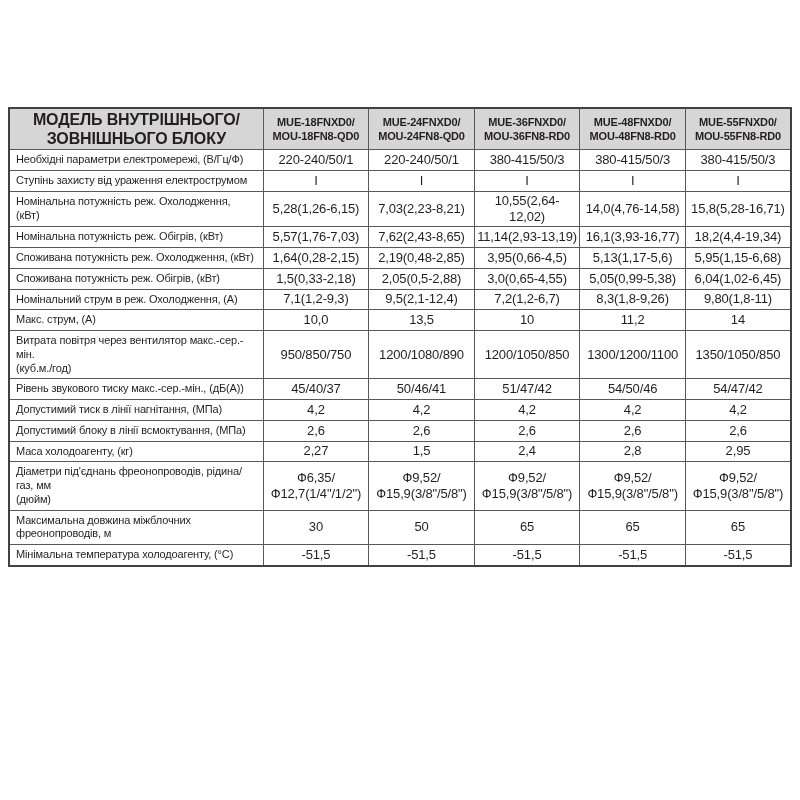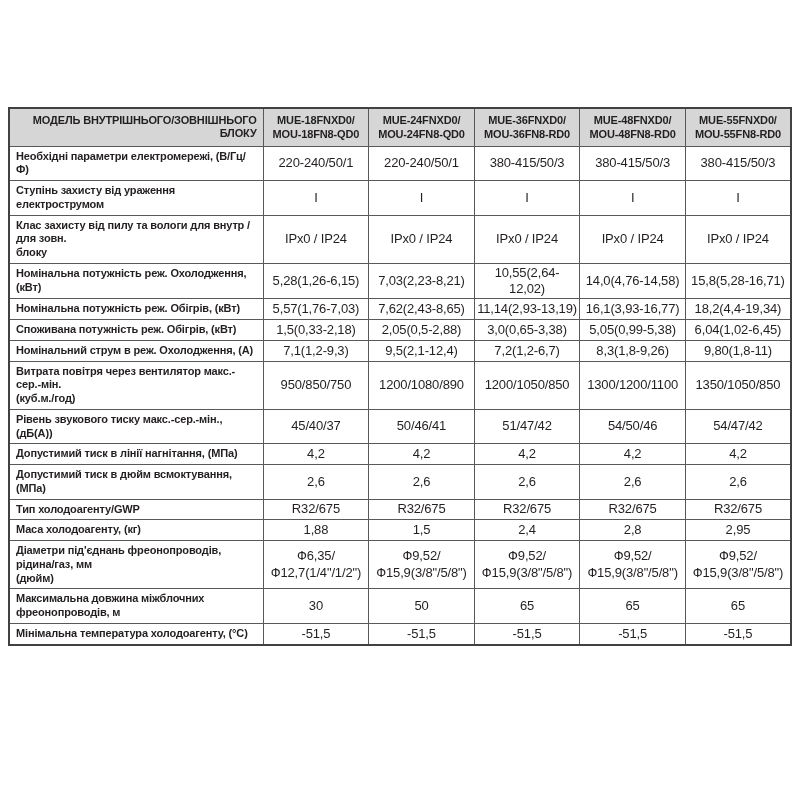--- a/index.html
+++ b/index.html
@@ -11,29 +11,29 @@
     border-collapse:collapse; table-layout:fixed;
     border:2px solid #414042;
   }
   table.spec td, table.spec th {
     border:1px solid #58595b;
     vertical-align:middle;
     letter-spacing:-0.15px;
   }
   thead th { background:#d6d6d6; border-bottom:2px solid #414042; }
   th.model-hdr-label {
-    text-align:right; font-size:11px; font-weight:bold;
+    text-align:center; font-size:16px; font-weight:bold;
     padding:1px 6px; line-height:1.2;
   }
   th.model-name {
     text-align:center; font-size:11px; font-weight:bold;
     padding:4px 2px; line-height:1.3;
   }
   td.lbl {
-    text-align:left; font-size:11px; font-weight:bold;
+    text-align:left; font-size:11px; font-weight:normal;
     padding:3px 6px; line-height:1.25;
   }
   td.val {
     text-align:center; font-size:13px; font-weight:normal;
     padding:1px 2px; line-height:1.25;
     font-stretch:condensed;
   }
 </style>
 </head>
 <body>
@@ -71,58 +71,66 @@
         </tr>
         <tr>
           <td class="lbl">Ступінь захисту від ураження електрострумом</td>
           <td class="val">I</td>
           <td class="val">I</td>
           <td class="val">I</td>
           <td class="val">I</td>
           <td class="val">I</td>
         </tr>
         <tr>
-          <td class="lbl">Клас захисту від пилу та вологи  для внутр / для зовн.<br>блоку</td>
-          <td class="val">IPx0 / IP24</td>
-          <td class="val">IPx0 / IP24</td>
-          <td class="val">IPx0 / IP24</td>
-          <td class="val">IPx0 / IP24</td>
-          <td class="val">IPx0 / IP24</td>
-        </tr>
-        <tr>
           <td class="lbl">Номінальна потужність реж. Охолодження, (кВт)</td>
           <td class="val">5,28(1,26-6,15)</td>
           <td class="val">7,03(2,23-8,21)</td>
           <td class="val">10,55(2,64-12,02)</td>
           <td class="val">14,0(4,76-14,58)</td>
           <td class="val">15,8(5,28-16,71)</td>
         </tr>
         <tr>
           <td class="lbl">Номінальна потужність реж. Обігрів, (кВт)</td>
           <td class="val">5,57(1,76-7,03)</td>
           <td class="val">7,62(2,43-8,65)</td>
           <td class="val">11,14(2,93-13,19)</td>
           <td class="val">16,1(3,93-16,77)</td>
           <td class="val">18,2(4,4-19,34)</td>
         </tr>
         <tr>
+          <td class="lbl">Споживана потужність реж. Охолодження, (кВт)</td>
+          <td class="val">1,64(0,28-2,15)</td>
+          <td class="val">2,19(0,48-2,85)</td>
+          <td class="val">3,95(0,66-4,5)</td>
+          <td class="val">5,13(1,17-5,6)</td>
+          <td class="val">5,95(1,15-6,68)</td>
+        </tr>
+        <tr>
           <td class="lbl">Споживана потужність реж. Обігрів, (кВт)</td>
           <td class="val">1,5(0,33-2,18)</td>
           <td class="val">2,05(0,5-2,88)</td>
-          <td class="val">3,0(0,65-3,38)</td>
+          <td class="val">3,0(0,65-4,55)</td>
           <td class="val">5,05(0,99-5,38)</td>
           <td class="val">6,04(1,02-6,45)</td>
         </tr>
         <tr>
           <td class="lbl">Номінальний струм в реж. Охолодження, (А)</td>
           <td class="val">7,1(1,2-9,3)</td>
           <td class="val">9,5(2,1-12,4)</td>
           <td class="val">7,2(1,2-6,7)</td>
           <td class="val">8,3(1,8-9,26)</td>
           <td class="val">9,80(1,8-11)</td>
+        </tr>
+        <tr>
+          <td class="lbl">Макс. струм, (А)</td>
+          <td class="val">10,0</td>
+          <td class="val">13,5</td>
+          <td class="val">10</td>
+          <td class="val">11,2</td>
+          <td class="val">14</td>
         </tr>
         <tr>
           <td class="lbl">Витрата повітря через вентилятор макс.-сер.-мін.<br>(куб.м./год)</td>
           <td class="val">950/850/750</td>
           <td class="val">1200/1080/890</td>
           <td class="val">1200/1050/850</td>
           <td class="val">1300/1200/1100</td>
           <td class="val">1350/1050/850</td>
         </tr>
         <tr>
@@ -135,38 +143,30 @@
         </tr>
         <tr>
           <td class="lbl">Допустимий тиск в лінії нагнітання, (МПа)</td>
           <td class="val">4,2</td>
           <td class="val">4,2</td>
           <td class="val">4,2</td>
           <td class="val">4,2</td>
           <td class="val">4,2</td>
         </tr>
         <tr>
-          <td class="lbl">Допустимий тиск в дюйм всмоктування, (МПа)</td>
+          <td class="lbl">Допустимий блоку в лінії всмоктування, (МПа)</td>
           <td class="val">2,6</td>
           <td class="val">2,6</td>
           <td class="val">2,6</td>
           <td class="val">2,6</td>
           <td class="val">2,6</td>
         </tr>
         <tr>
-          <td class="lbl">Тип холодоагенту/GWP</td>
-          <td class="val">R32/675</td>
-          <td class="val">R32/675</td>
-          <td class="val">R32/675</td>
-          <td class="val">R32/675</td>
-          <td class="val">R32/675</td>
-        </tr>
-        <tr>
           <td class="lbl">Маса холодоагенту, (кг)</td>
-          <td class="val">1,88</td>
+          <td class="val">2,27</td>
           <td class="val">1,5</td>
           <td class="val">2,4</td>
           <td class="val">2,8</td>
           <td class="val">2,95</td>
         </tr>
         <tr>
           <td class="lbl">Діаметри під'єднань фреонопроводів, рідина/газ, мм<br>(дюйм)</td>
           <td class="val">Ф6,35/<br>Ф12,7(1/4"/1/2")</td>
           <td class="val">Ф9,52/<br>Ф15,9(3/8"/5/8")</td>
           <td class="val">Ф9,52/<br>Ф15,9(3/8"/5/8")</td>

